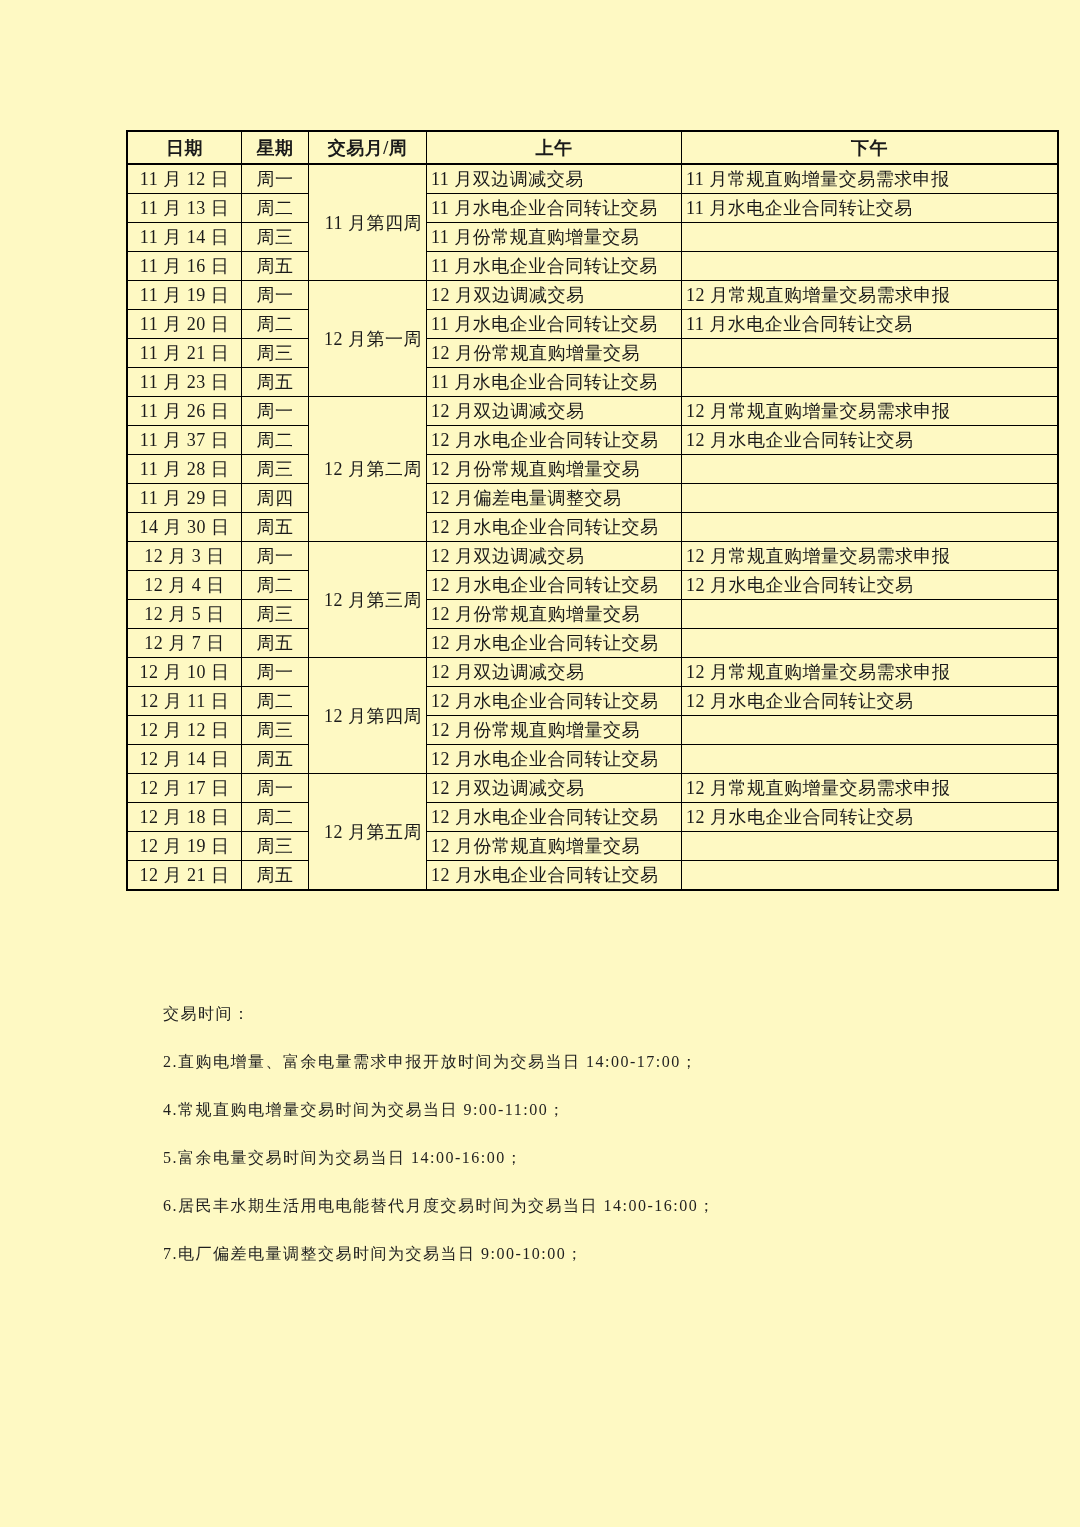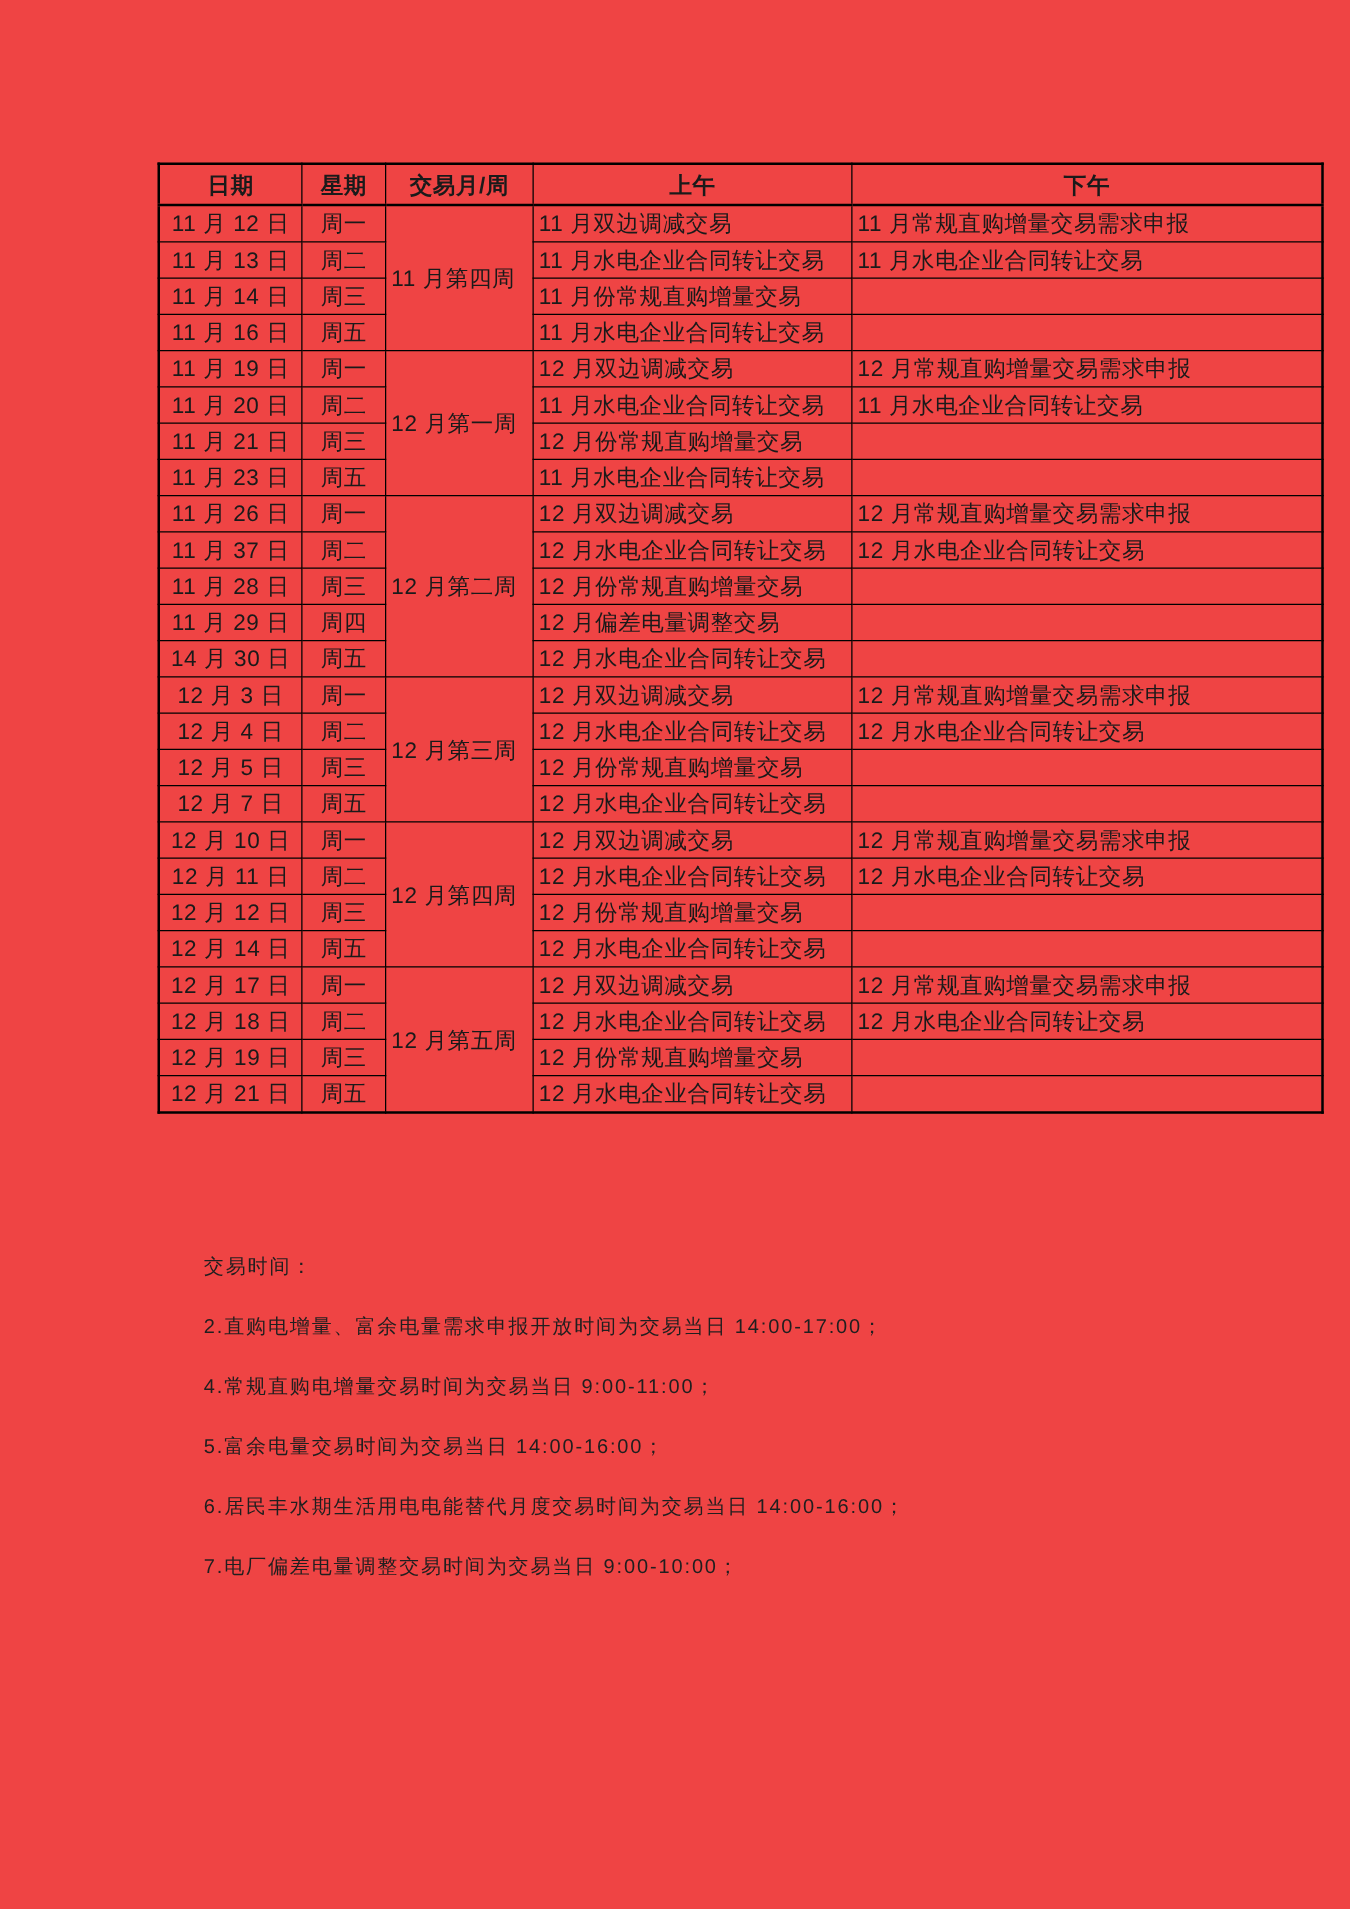--- a/index.html
+++ b/index.html
@@ -4,22 +4,22 @@
 <style>
   html, body {
     margin: 0;
     padding: 0;
     background: #ffffff;
   }
   .page {
     position: relative;
     width: 1080px;
     height: 1527px;
-    background: #ef4444;
-    font-family: Liberation Sans, sans-serif;
+    background: #fef9c3;
+    font-family: Liberation Serif, serif;
     color: #1a1a1a;
     overflow: hidden;
   }
   table.schedule {
     position: absolute;
     left: 126px;
     top: 130px;
     width: 885px;
     border-collapse: collapse;
     table-layout: fixed;
@@ -40,21 +40,21 @@
     text-align: center;
     border-bottom: 2px solid #000000;
   }
   table.schedule tbody td {
     height: 28px;
     line-height: 28px;
     font-weight: 400;
   }
   td.c-date { text-align: center; }
   td.c-day  { text-align: center; }
-  td.c-week { text-align: left; }
+  td.c-week { text-align: right; }
   td.c-am, td.c-pm { text-align: left; padding-left: 9px; }
   td.bold { font-weight: 700; }
   .notes {
     position: absolute;
     left: 163px;
     top: 1000px;
     width: 790px;
     font-size: 16px;
     letter-spacing: 1.5px;
     color: #1f1f1f;

